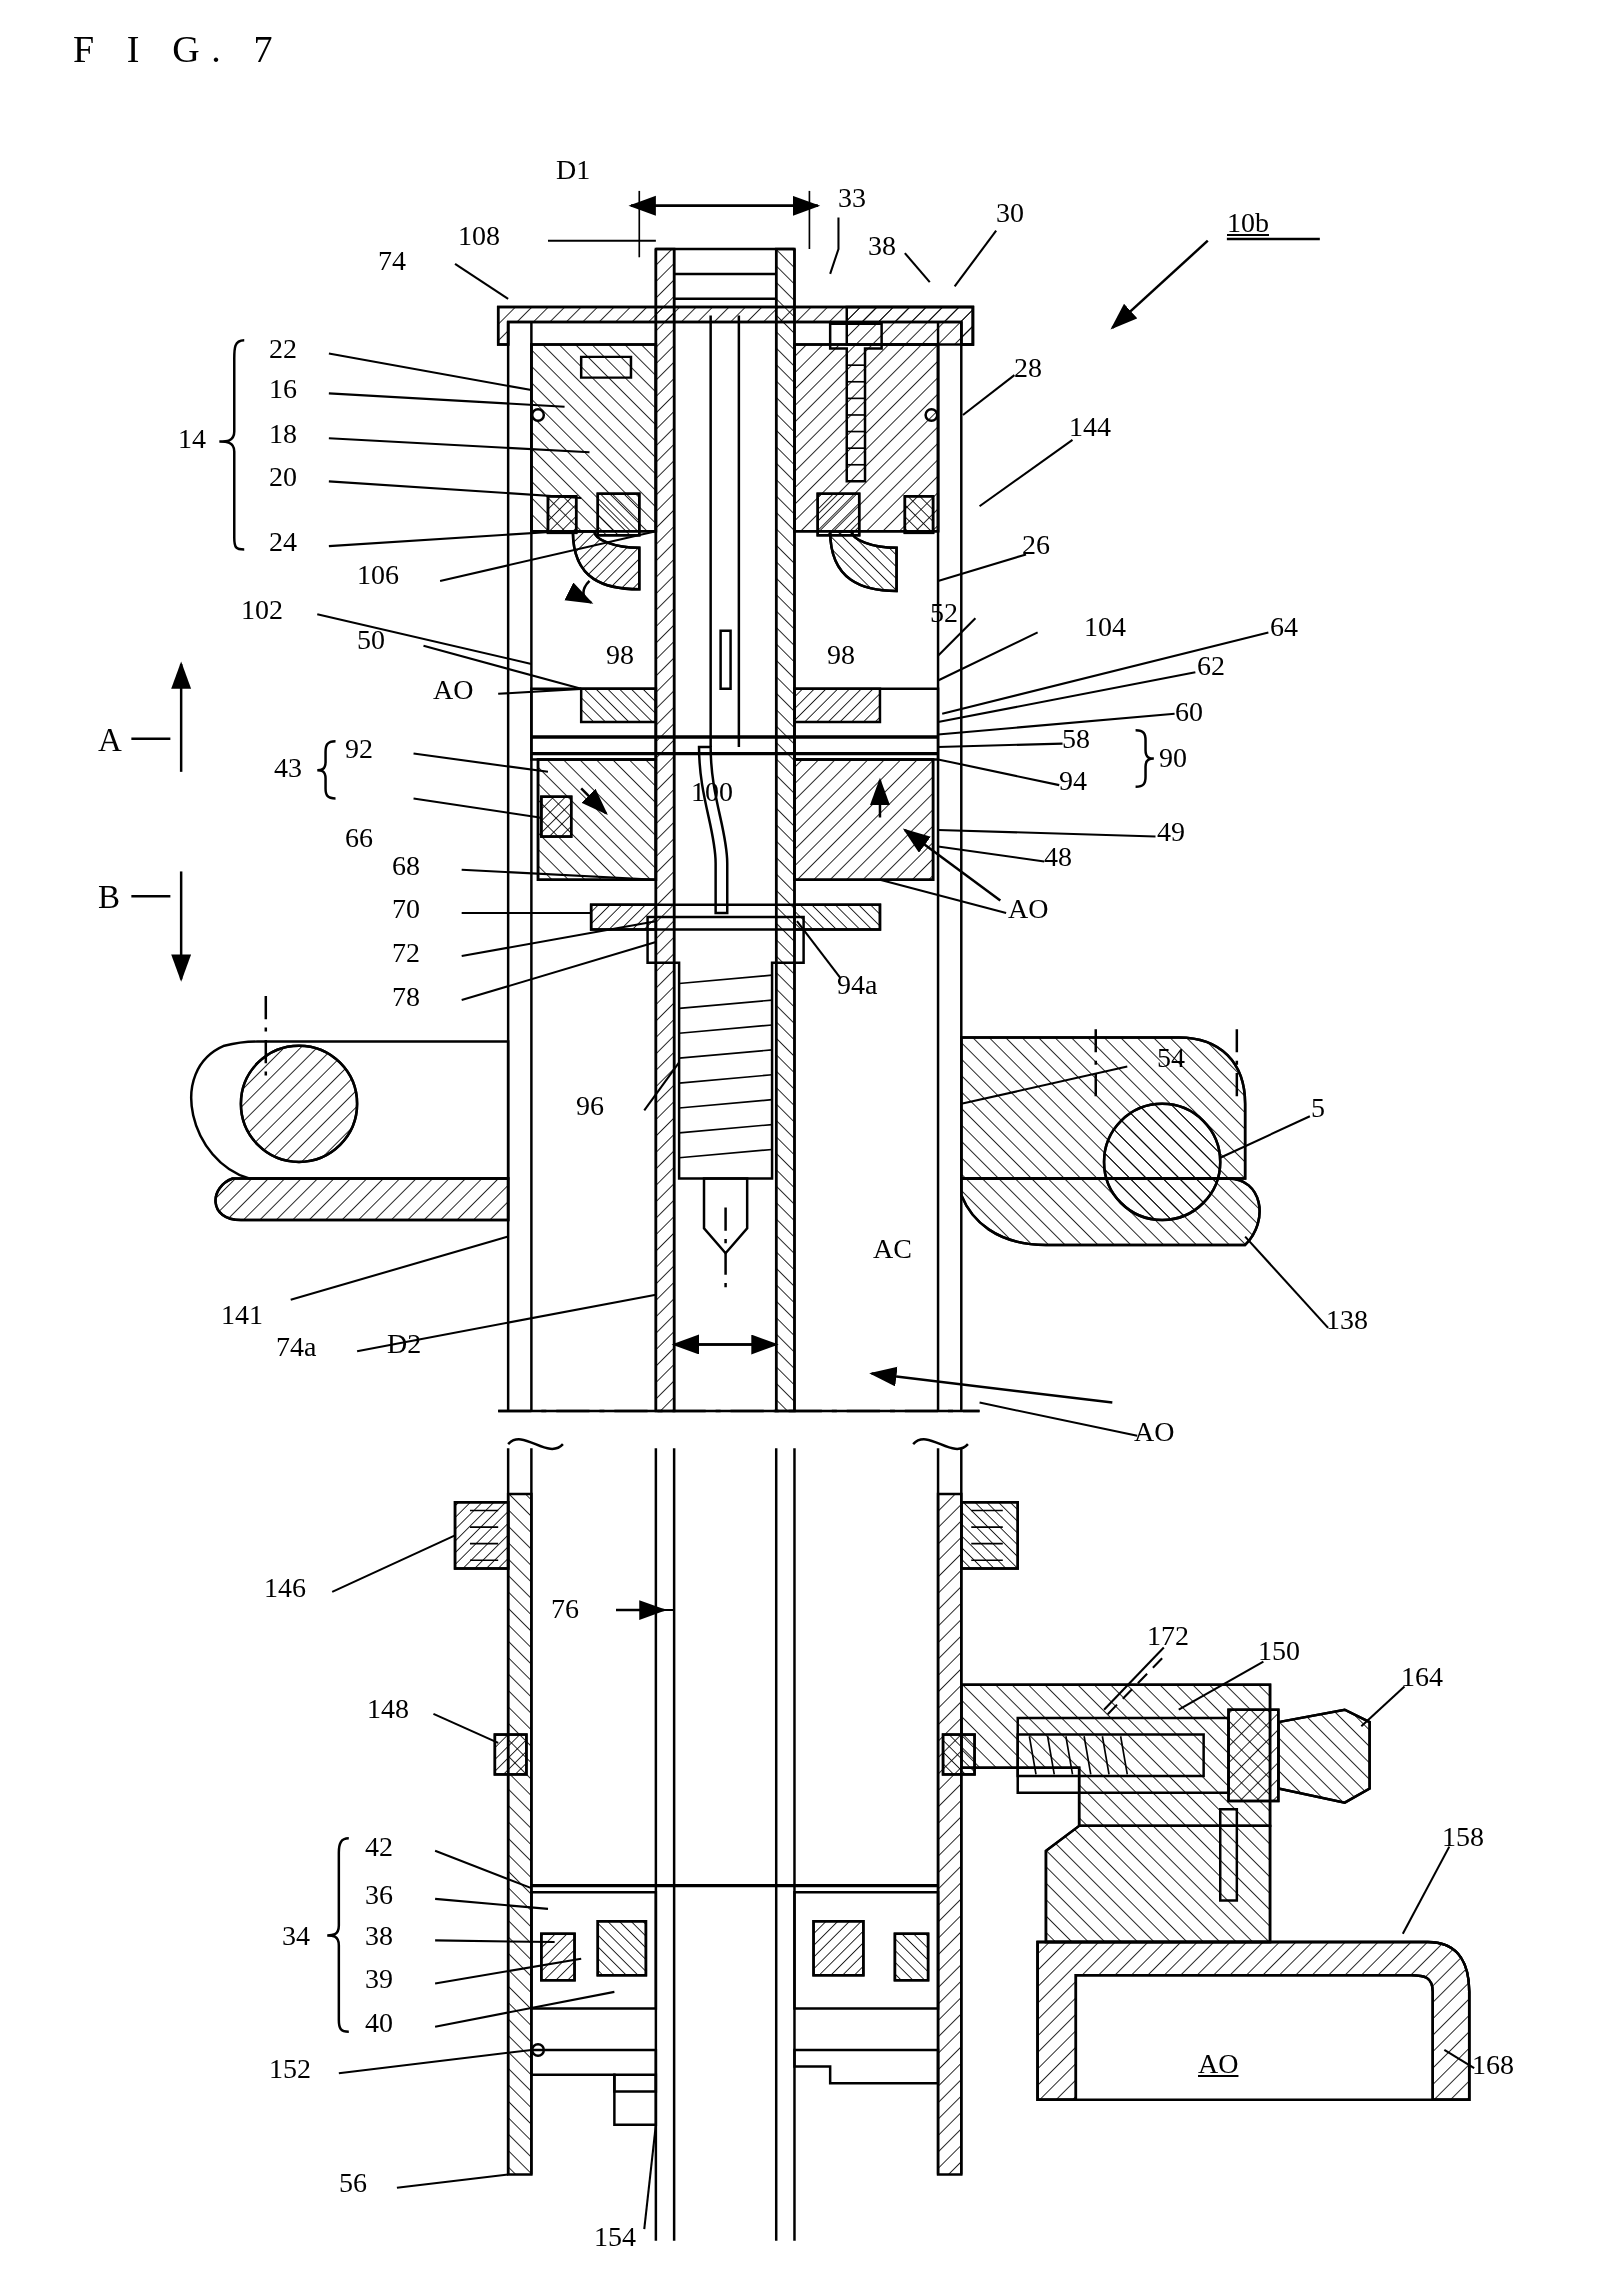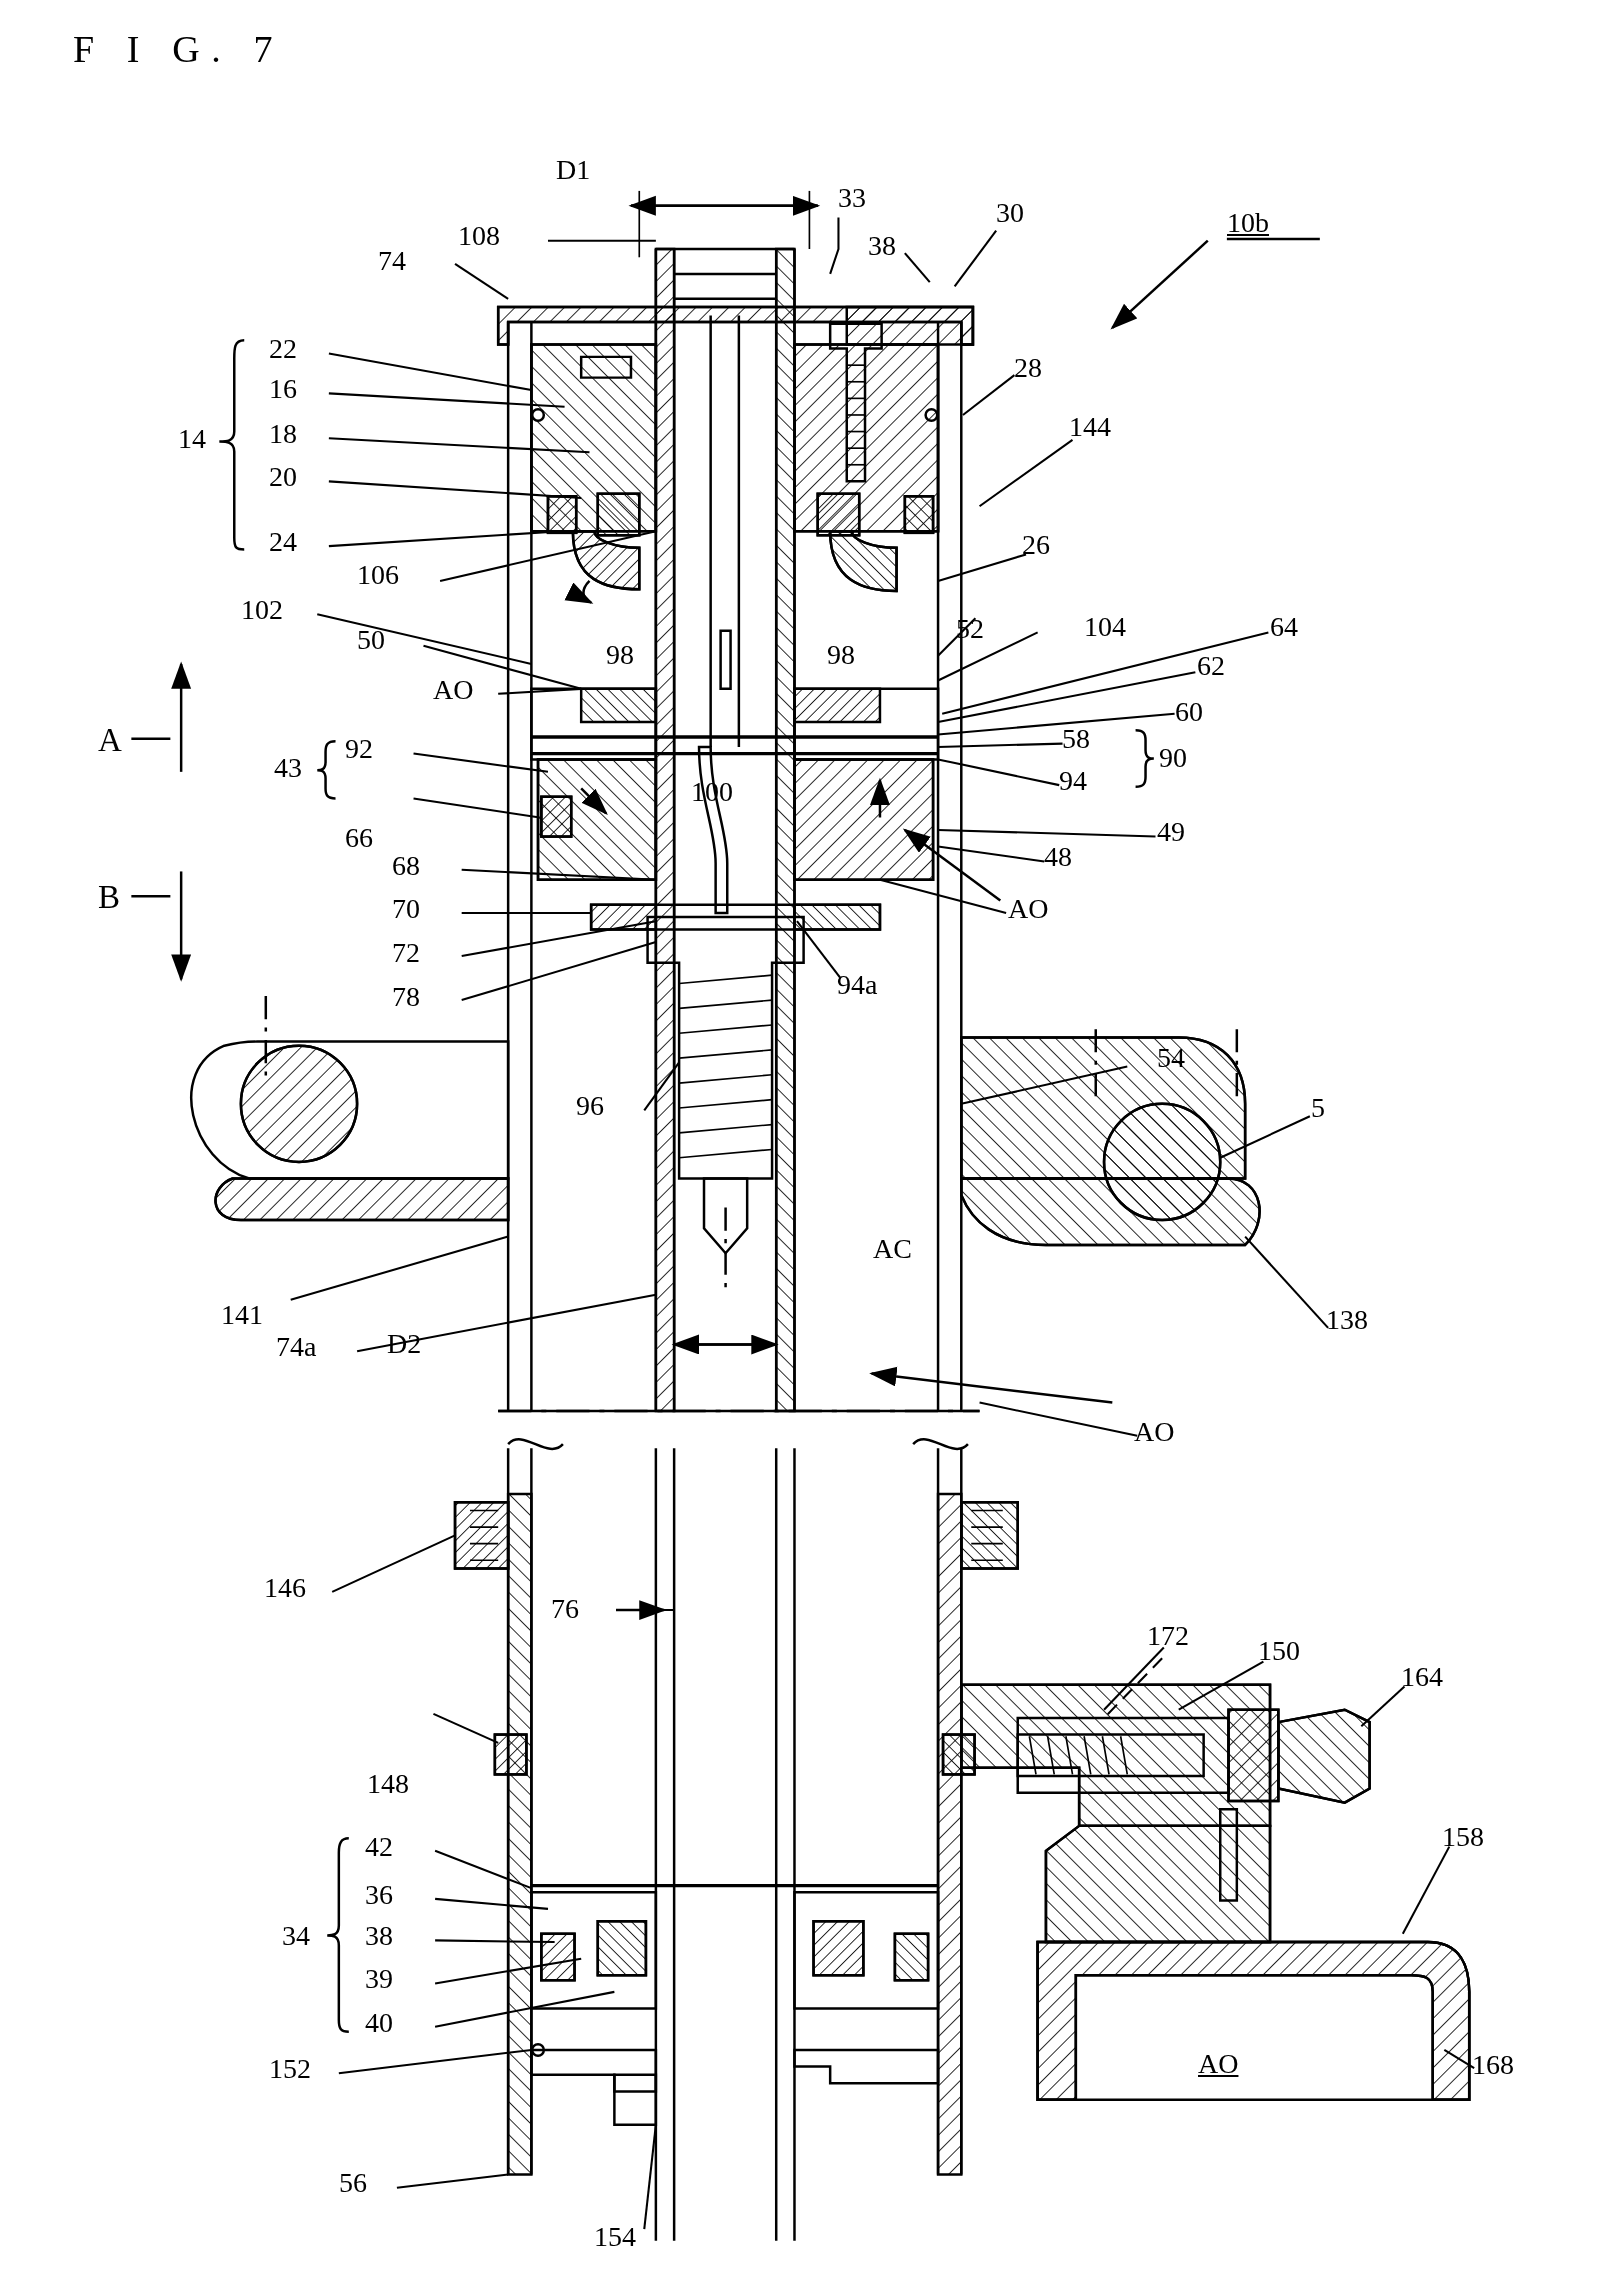--- a/index.html
+++ b/index.html
@@ -388,21 +388,21 @@
   <div class="lbl" style="left:269px; top:375px;">16</div>
   <div class="lbl" style="left:269px; top:420px;">18</div>
   <div class="lbl" style="left:269px; top:463px;">20</div>
   <div class="lbl" style="left:269px; top:528px;">24</div>
   <div class="lbl" style="left:1022px; top:531px;">26</div>
   <div class="lbl" style="left:357px; top:561px;">106</div>
   <div class="lbl" style="left:241px; top:596px;">102</div>
   <div class="lbl" style="left:357px; top:626px;">50</div>
   <div class="lbl" style="left:606px; top:641px;">98</div>
   <div class="lbl" style="left:827px; top:641px;">98</div>
-  <div class="lbl" style="left:956px; top:599px;margin-top:16px;">52</div>
+  <div class="lbl" style="left:930px; top:599px;">52</div>
   <div class="lbl" style="left:1084px; top:613px;">104</div>
   <div class="lbl" style="left:1270px; top:613px;">64</div>
   <div class="lbl" style="left:1197px; top:652px;">62</div>
   <div class="lbl" style="left:1175px; top:698px;">60</div>
   <div class="lbl" style="left:1062px; top:725px;">58</div>
   <div class="lbl" style="left:1159px; top:744px;">90</div>
   <div class="lbl" style="left:1059px; top:767px;">94</div>
   <div class="lbl" style="left:1157px; top:818px;">49</div>
   <div class="lbl" style="left:1044px; top:843px;">48</div>
   <div class="lbl" style="left:433px; top:676px;">AO</div>
@@ -421,21 +421,21 @@
   <div class="lbl" style="left:1311px; top:1094px;">5</div>
   <div class="lbl" style="left:221px; top:1281px;margin-top:20px;">141</div>
   <div class="lbl" style="left:276px; top:1333px;">74a</div>
   <div class="lbl" style="left:1326px; top:1306px;">138</div>
   <div class="lbl" style="left:1134px; top:1418px;">AO</div>
   <div class="lbl" style="left:264px; top:1574px;">146</div>
   <div class="lbl" style="left:551px; top:1595px;">76</div>
   <div class="lbl" style="left:1147px; top:1622px;">172</div>
   <div class="lbl" style="left:1258px; top:1637px;">150</div>
   <div class="lbl" style="left:1401px; top:1663px;">164</div>
-  <div class="lbl" style="left:367px; top:1770px;">148</div>
+  <div class="lbl" style="left:367px; top:1695px;">148</div>
   <div class="lbl" style="left:1442px; top:1823px;">158</div>
   <div class="lbl" style="left:282px; top:1922px;">34</div>
   <div class="lbl" style="left:365px; top:1833px;">42</div>
   <div class="lbl" style="left:365px; top:1881px;">36</div>
   <div class="lbl" style="left:365px; top:1922px;">38</div>
   <div class="lbl" style="left:365px; top:1965px;">39</div>
   <div class="lbl" style="left:365px; top:2009px;">40</div>
   <div class="lbl" style="left:269px; top:2055px;">152</div>
   <div class="lbl" style="left:339px; top:2169px;">56</div>
   <div class="lbl" style="left:594px; top:2223px;">154</div>

